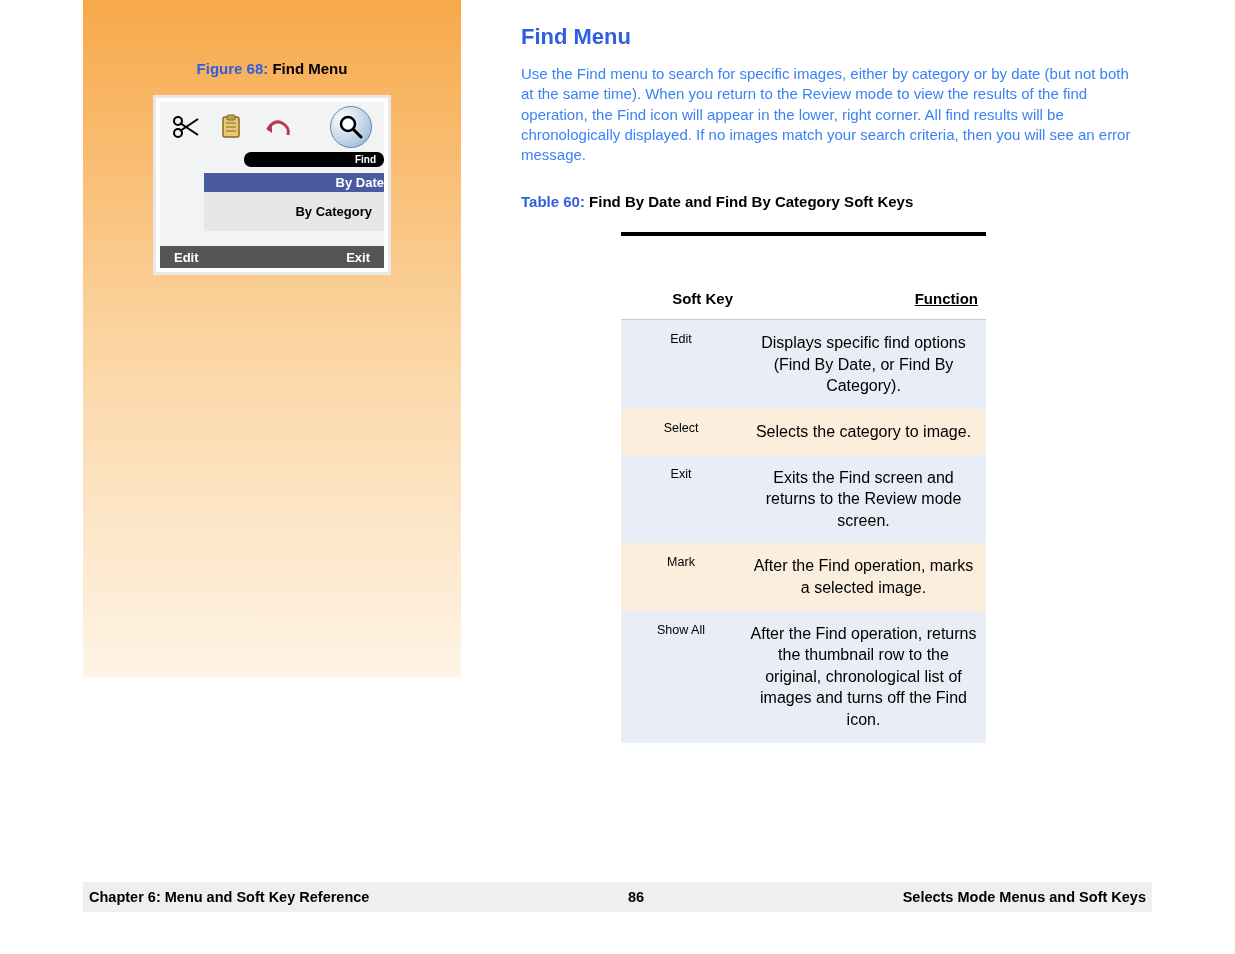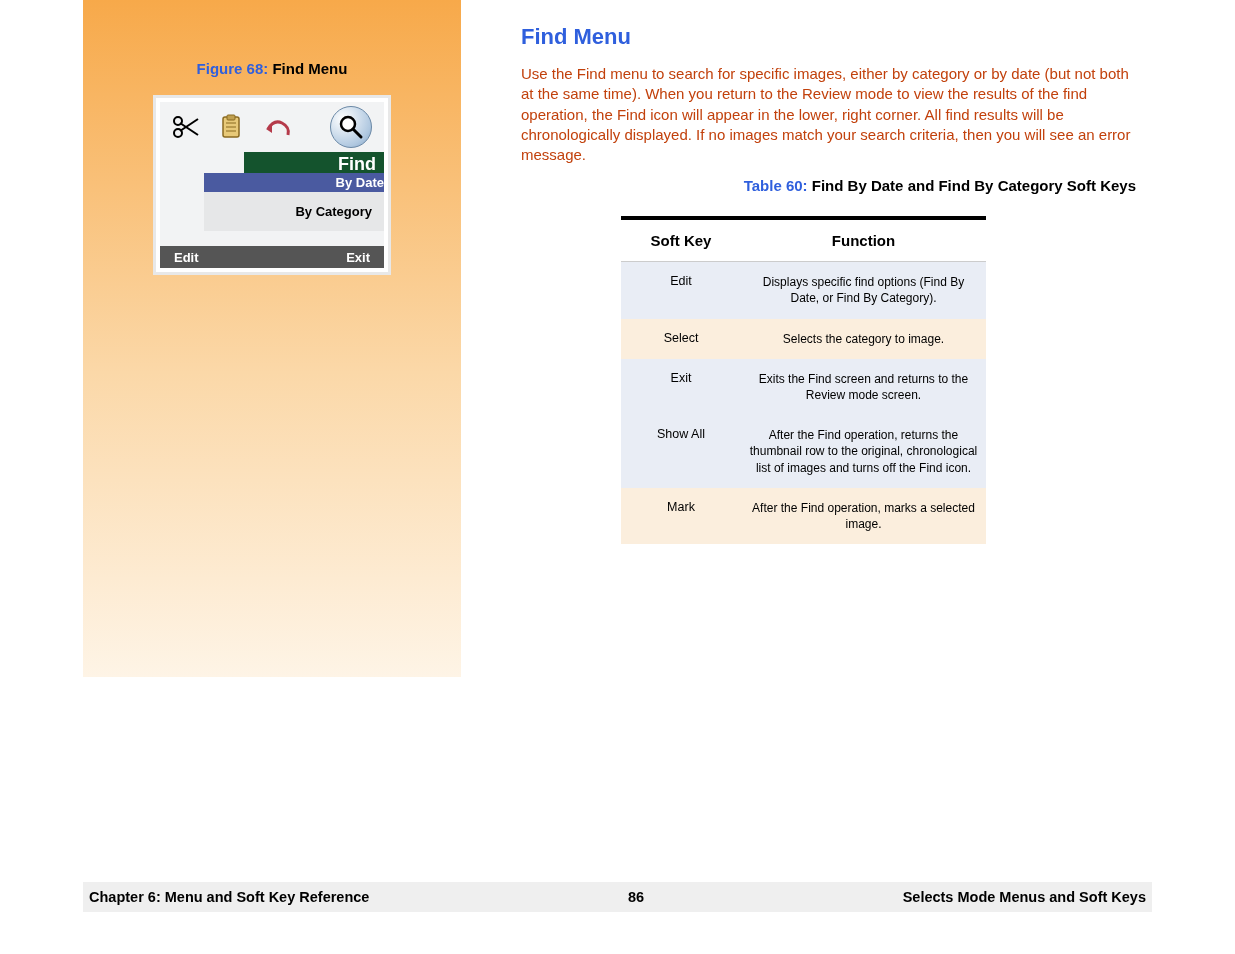--- a/index.html
+++ b/index.html
@@ -66,26 +66,27 @@
     border-radius: 50%;
     background: radial-gradient(circle at 30% 30%, #fff 0%, #b0c8e0 70%, #7fa0c2 100%);
     display:flex; align-items:center; justify-content:center;
     border: 1px solid #6a88a6;
   }
   .find-label {
     position: absolute;
     top: 50px;
     right: 0;
     width: 140px;
-    background: #14532d;
+    background: #000000;
     color: #fff;
-    font-size: 18px;
+    font-size: 10px;
     font-weight: bold;
     text-align: right;
     padding: 2px 8px;
+    border-radius: 7px;
   }
   .menu-items {
     position: absolute;
     top: 71px;
     right: 0;
     width: 180px;
     background: #e6e7e8;
     font-size: 13px;
     font-weight: bold;
   }
@@ -122,64 +123,65 @@
   }
   .main h2 {
     color: #2f5fdd;
     font-size: 22px;
     font-weight: bold;
     margin-bottom: 14px;
   }
   .main p.body {
     font-size: 15px;
     line-height: 1.35;
-    color: #c2410c;
-    margin-bottom: 12px;
+    color: #3b82f6;
+    margin-bottom: 28px;
     max-width: 615px;
   }
   .table-caption {
-    text-align: right;
+    text-align: left;
     font-size: 15px;
     font-weight: bold;
     margin-bottom: 22px;
     max-width: 615px;
   }
   .table-caption .tlabel { color: #2f5fdd; }
   .table-wrap {
     width: 365px;
     margin: 0 0 0 100px;
     border-top: 4px solid #000;
   }
   .table-header {
     display: flex;
     background: #fff;
     border-bottom: 1px solid #ccc;
   }
   .table-header .th1, .table-header .th2 {
     padding: 12px 8px;
     font-weight: bold;
     font-size: 15px;
-    text-align: center;
+    text-align: right;
+    margin-top: 42px;
   }
   .th1 { width: 120px; }
-  .th2 { flex: 1; }
+  .th2 { flex: 1; text-decoration: underline; }
   .trow { display: flex; }
   .trow .td1 {
     width: 120px;
     padding: 12px 8px;
     text-align: center;
     font-size: 12.5px;
     font-weight: normal;
     color: #000;
   }
   .trow .td2 {
     flex: 1;
     padding: 12px 8px;
     text-align: center;
-    font-size: 12px;
+    font-size: 16px;
     line-height: 1.35;
   }
   .row-a { background: #e9edf5; }
   .row-b { background: #fbeedd; }
   .footer {
     position: absolute;
     left: 83px;
     top: 882px;
     width: 1069px;
     height: 30px;
@@ -269,27 +271,27 @@
         <div class="td2">Displays specific find options (Find By Date, or Find By Category).</div>
       </div>
       <div class="trow row-b">
         <div class="td1">Select</div>
         <div class="td2">Selects the category to image.</div>
       </div>
       <div class="trow row-a">
         <div class="td1">Exit</div>
         <div class="td2">Exits the Find screen and returns to the Review mode screen.</div>
       </div>
+      <div class="trow row-b">
+        <div class="td1">Mark</div>
+        <div class="td2">After the Find operation, marks a selected image.</div>
+      </div>
       <div class="trow row-a">
         <div class="td1">Show All</div>
         <div class="td2">After the Find operation, returns the thumbnail row to the original, chronological list of images and turns off the Find icon.</div>
-      </div>
-      <div class="trow row-b">
-        <div class="td1">Mark</div>
-        <div class="td2">After the Find operation, marks a selected image.</div>
       </div>
     </div>
   </main>
 </div>
 
 <div class="footer">
   <span>Chapter 6: Menu and Soft Key Reference</span>
   <span>86</span>
   <span>Selects Mode Menus and Soft Keys</span>
 </div>

